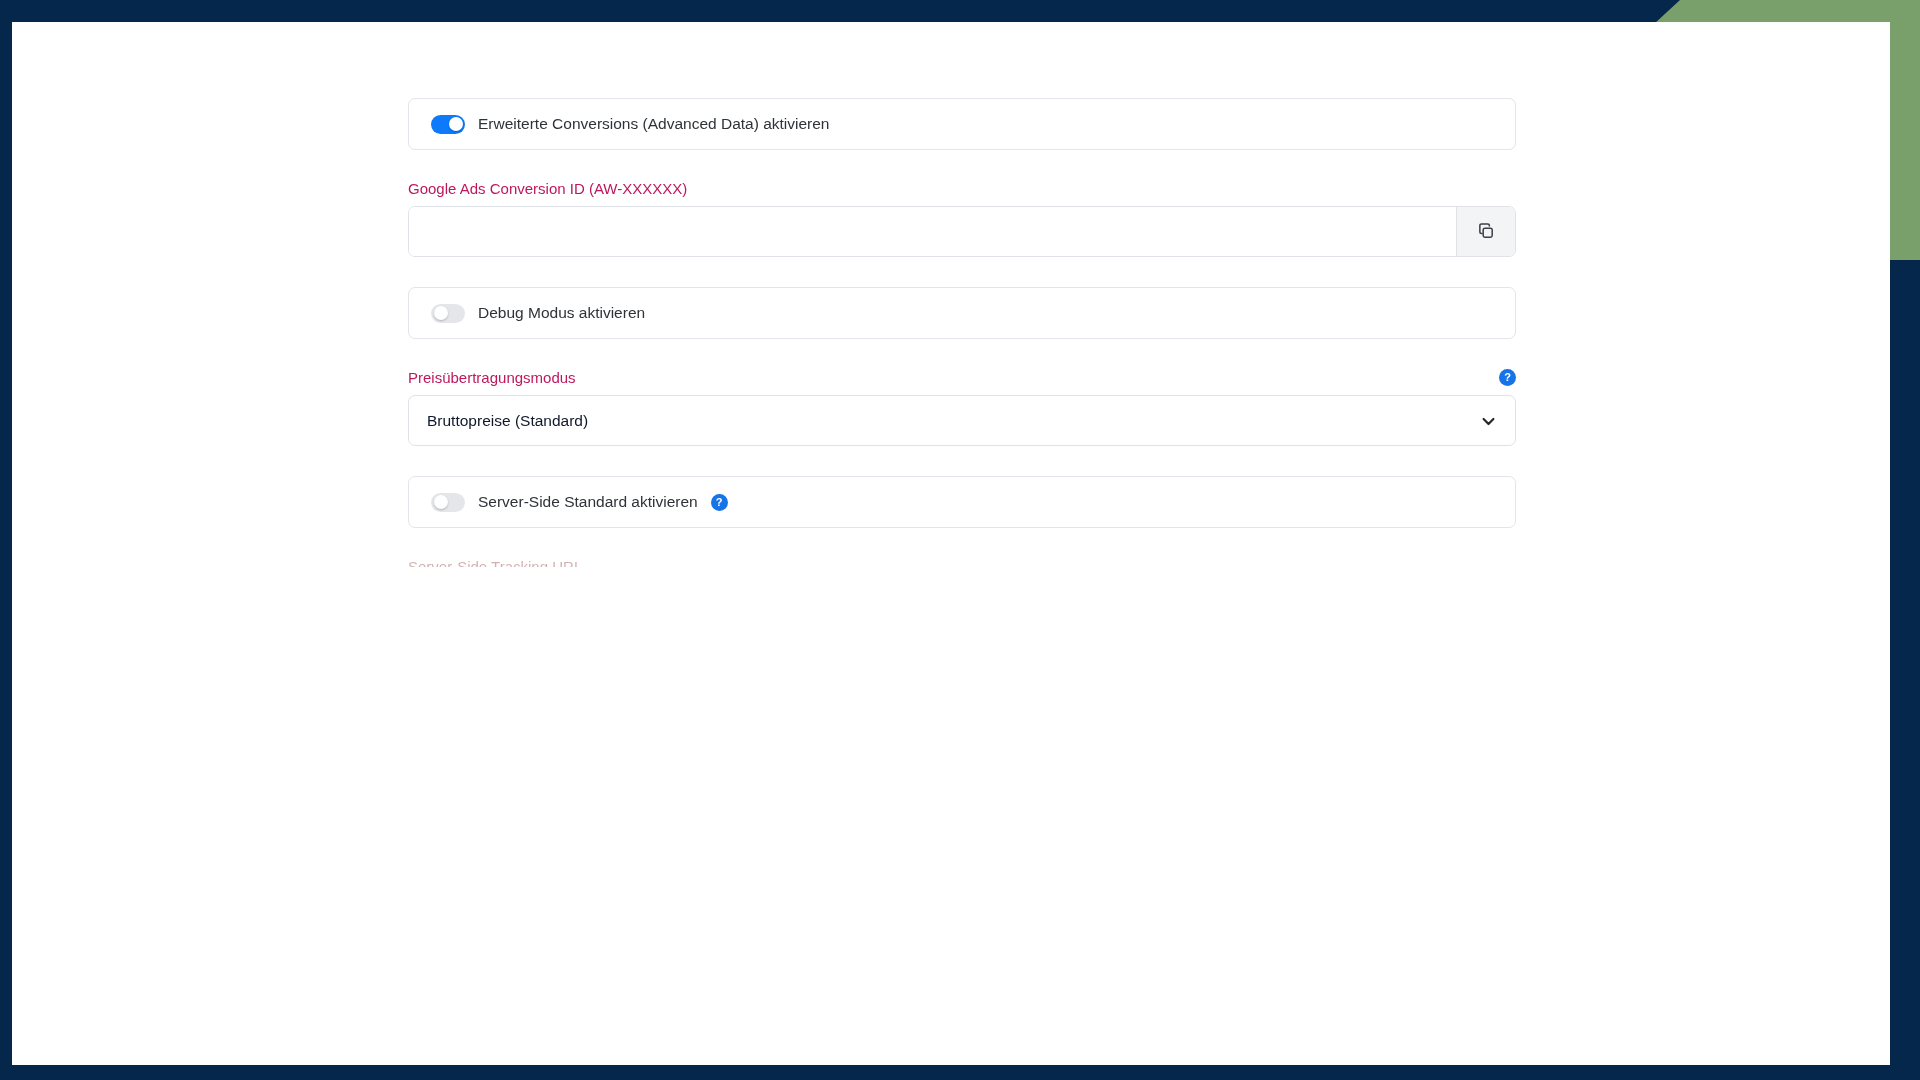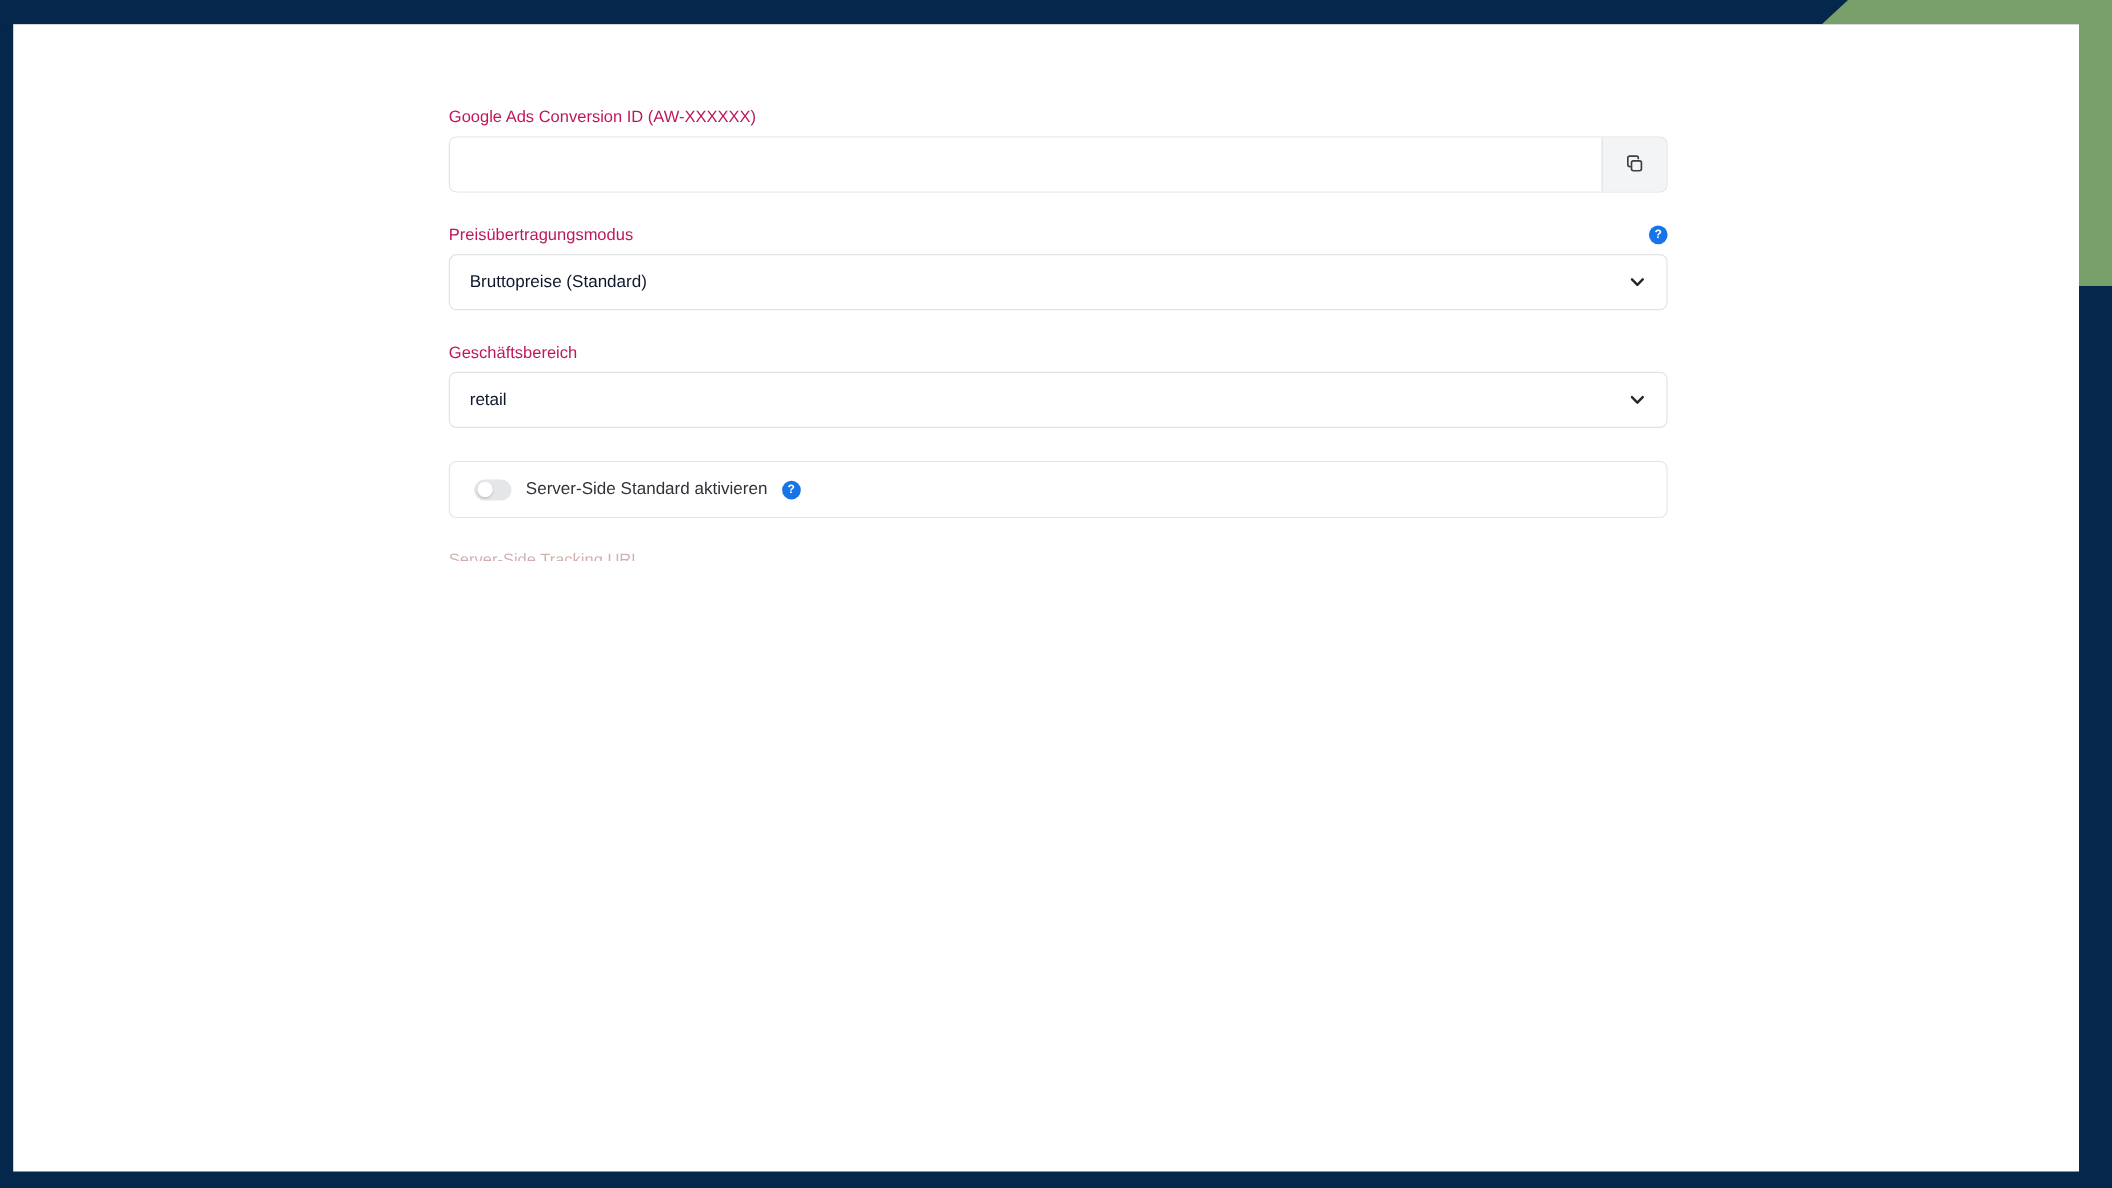--- a/index.html
+++ b/index.html
@@ -205,64 +205,69 @@
 </head>
 <body>
 
 <div class="frame-green-right"></div>
 <div class="frame-green-edge"></div>
 <div class="frame-navy-topleft"></div>
 
 <div class="page">
   <div class="form-col">
 
+    <div class="field-block">
+      <div class="toggle-card">
+        <span class="switch on">
+          <span class="knob"></span>
+        </span>
+        <span class="toggle-label">Erweiterte Conversions (Advanced Data) aktivieren</span>
+      </div>
+    </div>
 
     <div class="field-block">
       <label class="field-label">Google Ads Conversion ID (AW-XXXXXX)</label>
       <div class="input-group">
         <input type="text" value="" placeholder="" style="">
         <button class="copy-btn">
           <span>
             <svg width="19" height="19" viewBox="0 0 20 20" fill="none" stroke="#3b4046" stroke-width="1.6" stroke-linecap="round" stroke-linejoin="round">
               <rect x="6.5" y="6.5" width="9.5" height="9.5" rx="1.8"></rect>
               <path d="M13 4.2V3.6A1.6 1.6 0 0 0 11.4 2H4.6A1.6 1.6 0 0 0 3 3.6v6.8A1.6 1.6 0 0 0 4.6 12h.6"></path>
             </svg>
           </span>
         </button>
       </div>
     </div>
 
 
+    <div class="field-block">
+      <div class="toggle-card">
+        <span class="switch off">
+          <span class="knob"></span>
+        </span>
+        <span class="toggle-label">Debug Modus aktivieren</span>
+      </div>
+    </div>
 
     <div class="field-block">
       <div class="label-row">
         <label class="field-label">Preisübertragungsmodus</label>
         <span class="help-icon">?</span>
       </div>
       <div class="select-wrap">
         <span class="select-value">Bruttopreise (Standard)</span>
         <span class="chev">
           <svg width="13" height="9" viewBox="0 0 13 9" fill="none" stroke="#24282d" stroke-width="2.2" stroke-linecap="round" stroke-linejoin="round">
             <path d="M1.6 2 L6.5 7 L11.4 2"></path>
           </svg>
         </span>
       </div>
     </div>
 
-    <div class="field-block">
-      <label class="field-label">Geschäftsbereich</label>
-      <div class="select-wrap">
-        <span class="select-value">retail</span>
-        <span class="chev">
-          <svg width="13" height="9" viewBox="0 0 13 9" fill="none" stroke="#24282d" stroke-width="2.2" stroke-linecap="round" stroke-linejoin="round">
-            <path d="M1.6 2 L6.5 7 L11.4 2"></path>
-          </svg>
-        </span>
-      </div>
-    </div>
 
     <div class="field-block">
       <div class="toggle-card">
         <span class="switch off">
           <span class="knob"></span>
         </span>
         <span class="toggle-label">Server-Side Standard aktivieren</span>
         <span class="help-icon">?</span>
       </div>
     </div>

